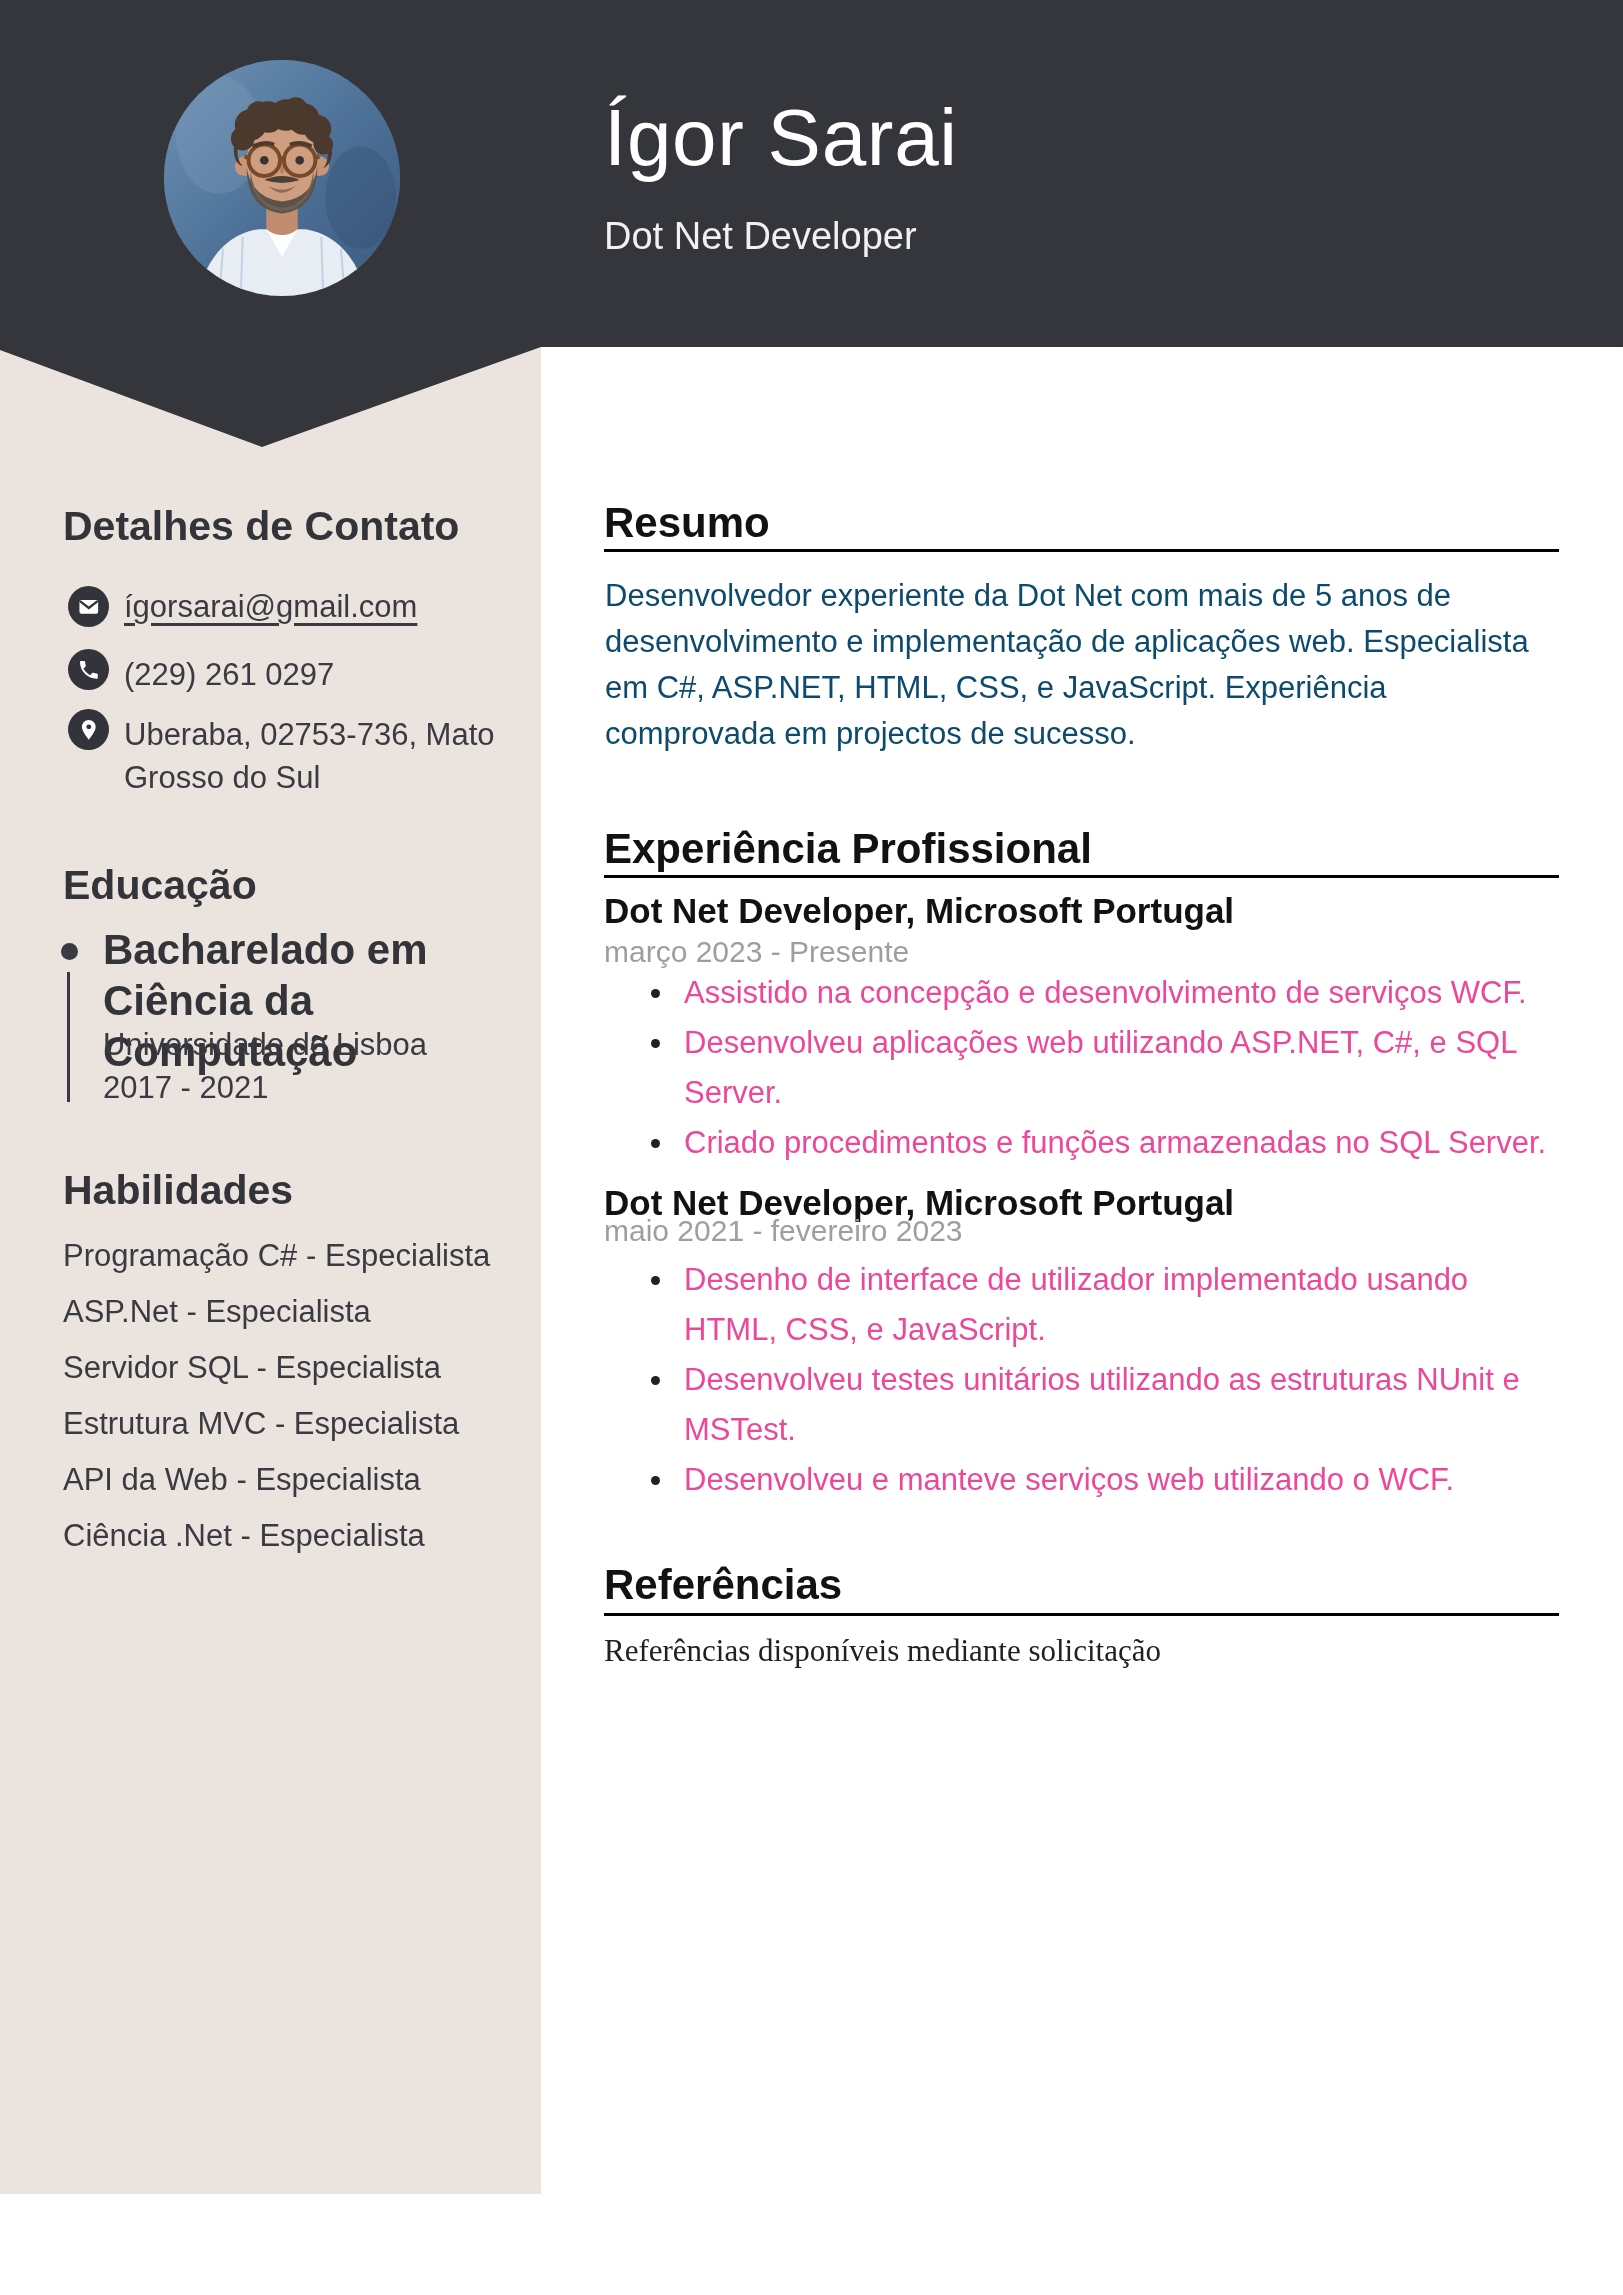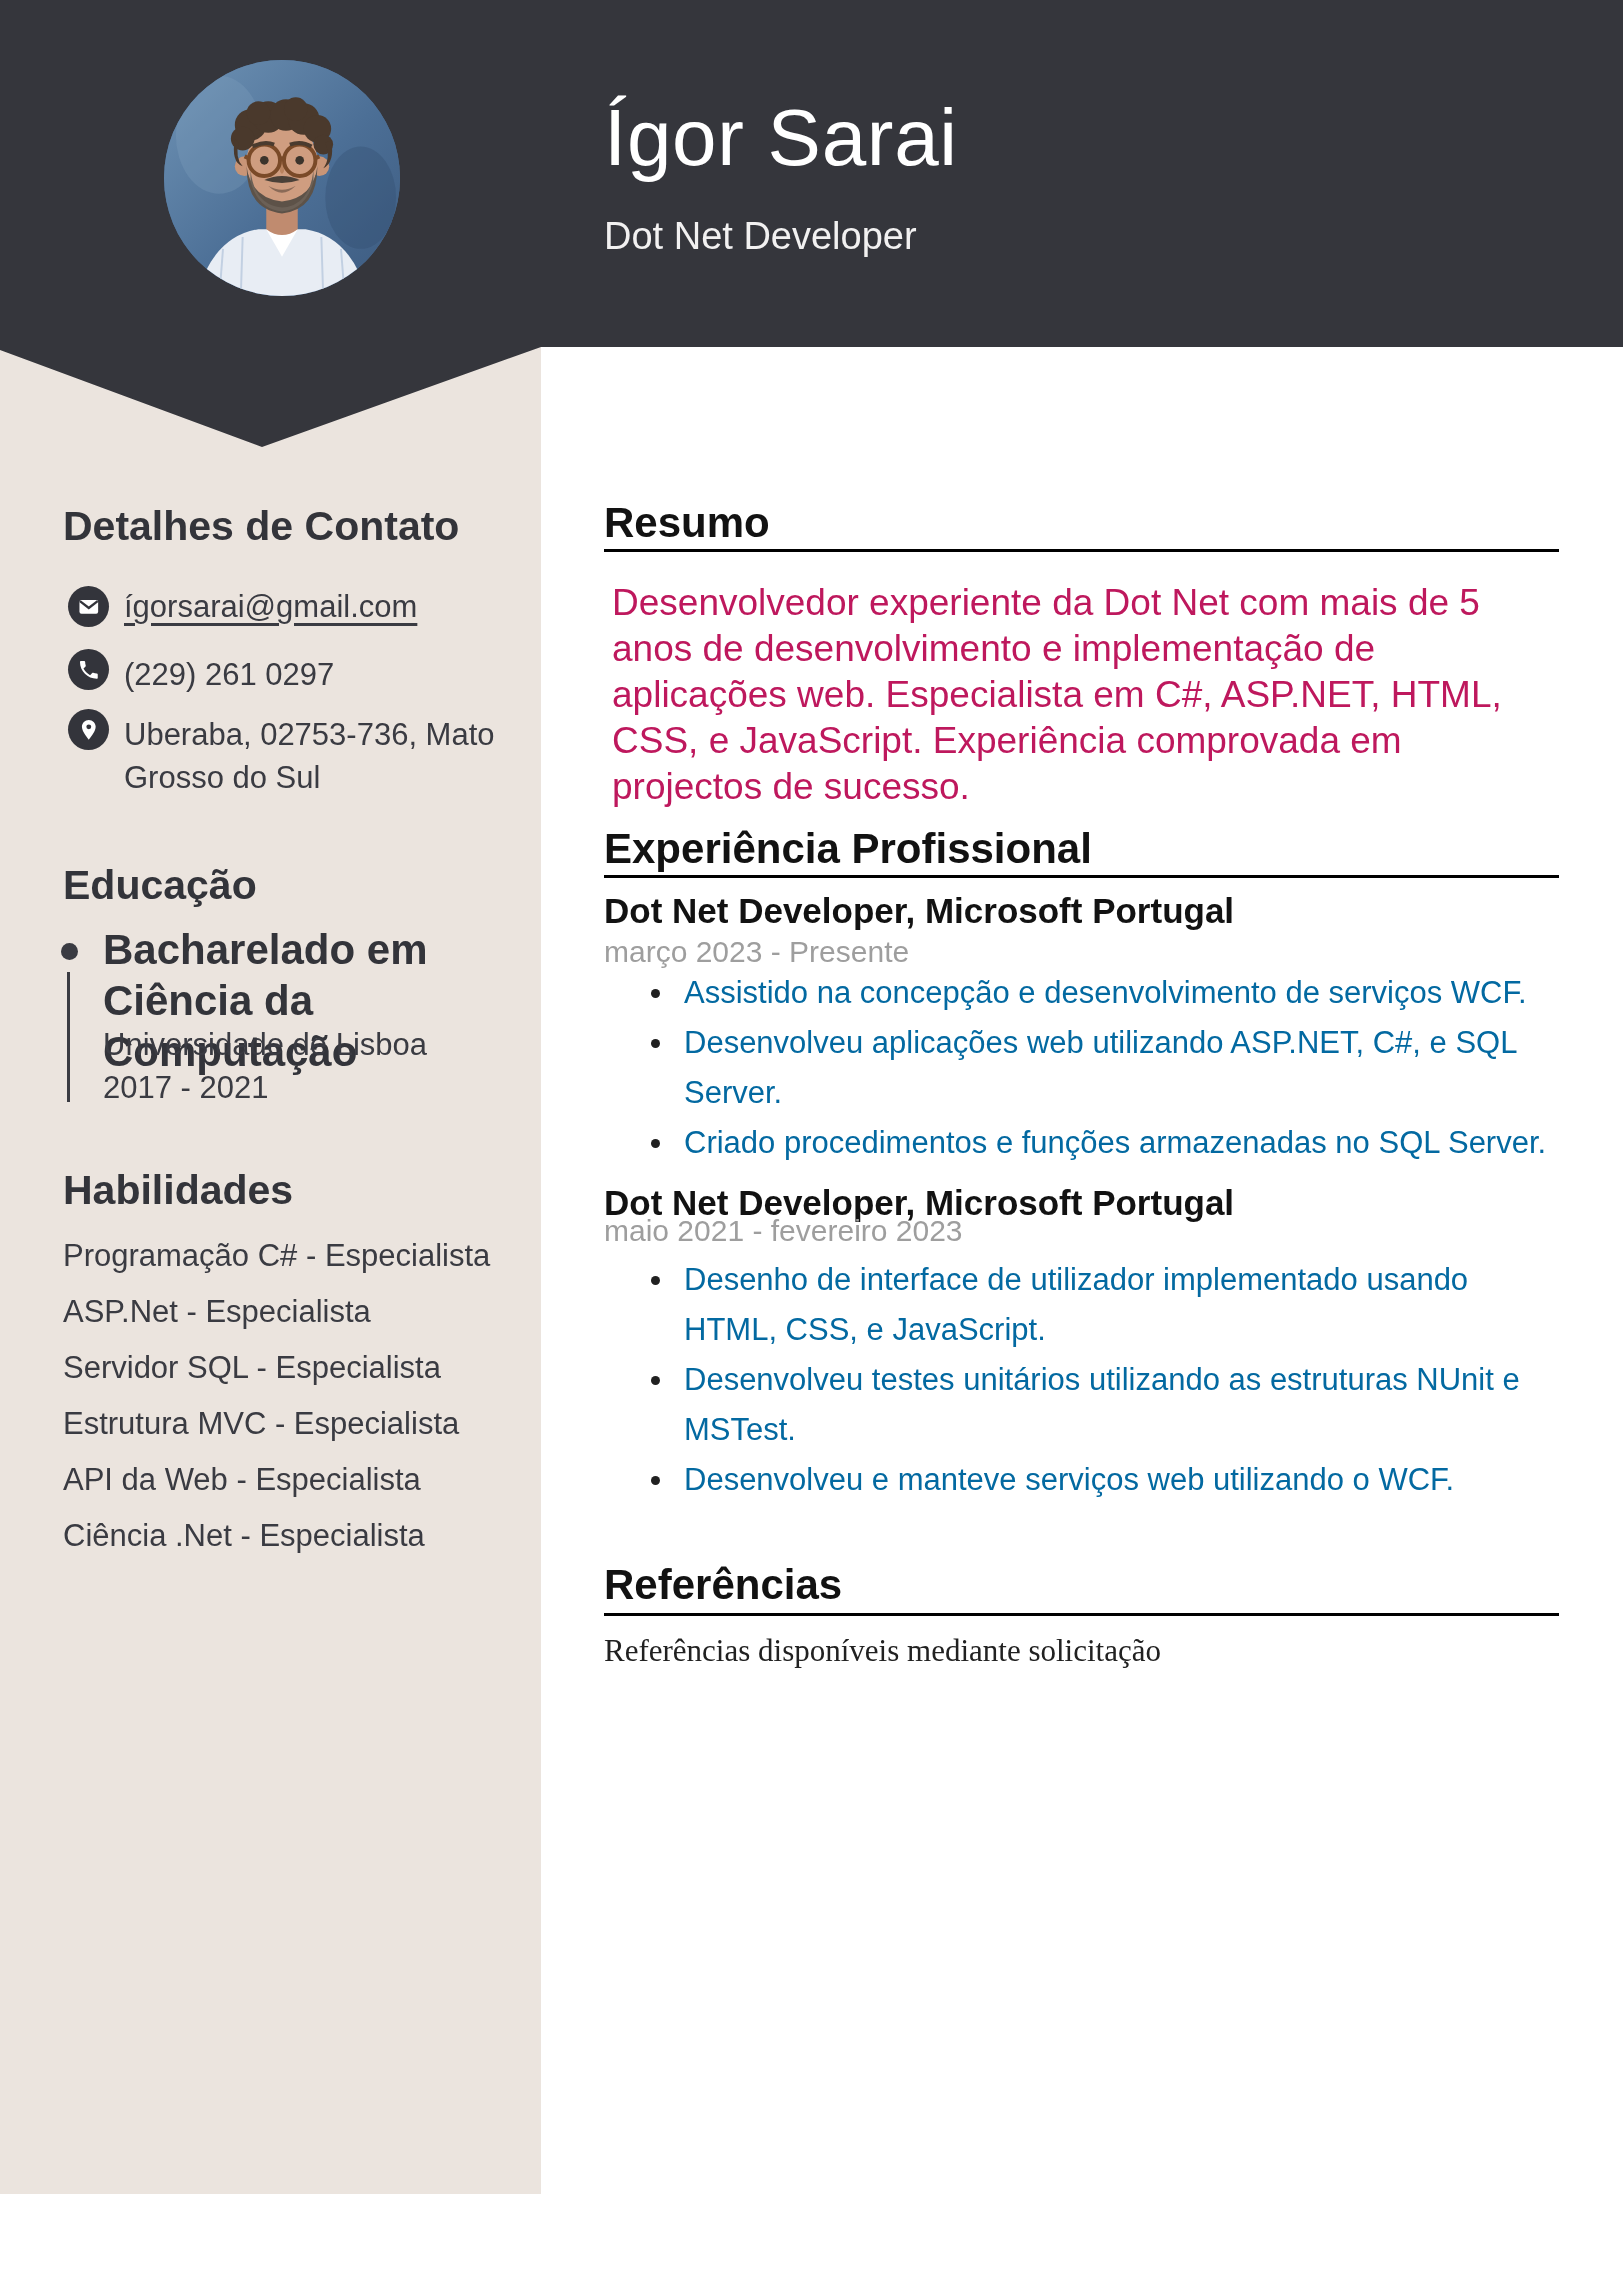--- a/index.html
+++ b/index.html
@@ -60,33 +60,33 @@
   
   .m-heading{position:absolute;left:604px;margin:0;font-size:42px;line-height:42px;font-weight:700;color:#121212;}
   .m-heading.resumo{top:502px;}
   .m-heading.exp{top:828px;}
   .m-heading.refs{top:1564px;}
   .rule{position:absolute;left:604px;width:955px;height:3.3px;background:#000000;}
   .rule.r1{top:549px;}
   .rule.r2{top:875px;}
   .rule.r3{top:1613px;}
 
-  .summary-text{position:absolute;left:604px;top:572px;width:946px;margin:8px;font-size:37px;line-height:46px;color:#be185d;}
+  .summary-text{position:absolute;left:604px;top:572px;width:946px;margin:1px;font-size:31px;line-height:46px;color:#0c4a6e;}
 
   .job-title{position:absolute;left:604px;margin:0;font-size:35px;line-height:42px;font-weight:700;color:#121212;}
   .job1-title{top:890px;}
   .job2-title{top:1182px;}
   .job-dates{position:absolute;left:604px;font-size:30px;line-height:30px;color:#9e9e9e;}
   .job1-dates{top:937px;}
   .job2-dates{top:1216px;}
 
   .job-bullets{position:absolute;left:651px;width:897px;margin:0;padding:0;list-style:none;}
   .job1-bullets{top:968px;}
   .job2-bullets{top:1255px;}
-  .job-bullets li{position:relative;padding-left:33px;font-size:31px;line-height:50px;color:#0369a1;max-width:864px;}
+  .job-bullets li{position:relative;padding-left:33px;font-size:31px;line-height:50px;color:#ec4899;max-width:864px;}
   .job-bullets li::before{
     content:"";position:absolute;left:0;top:21px;width:9.2px;height:9.2px;border-radius:50%;background:#212121;
   }
   .refs-text{position:absolute;left:604px;top:1628px;width:946px;margin:0;font-size:31px;line-height:46px;color:#212121;font-family:Liberation Serif, serif;}
 </style>
 </head>
 <body>
 
 <div class="page">
 

